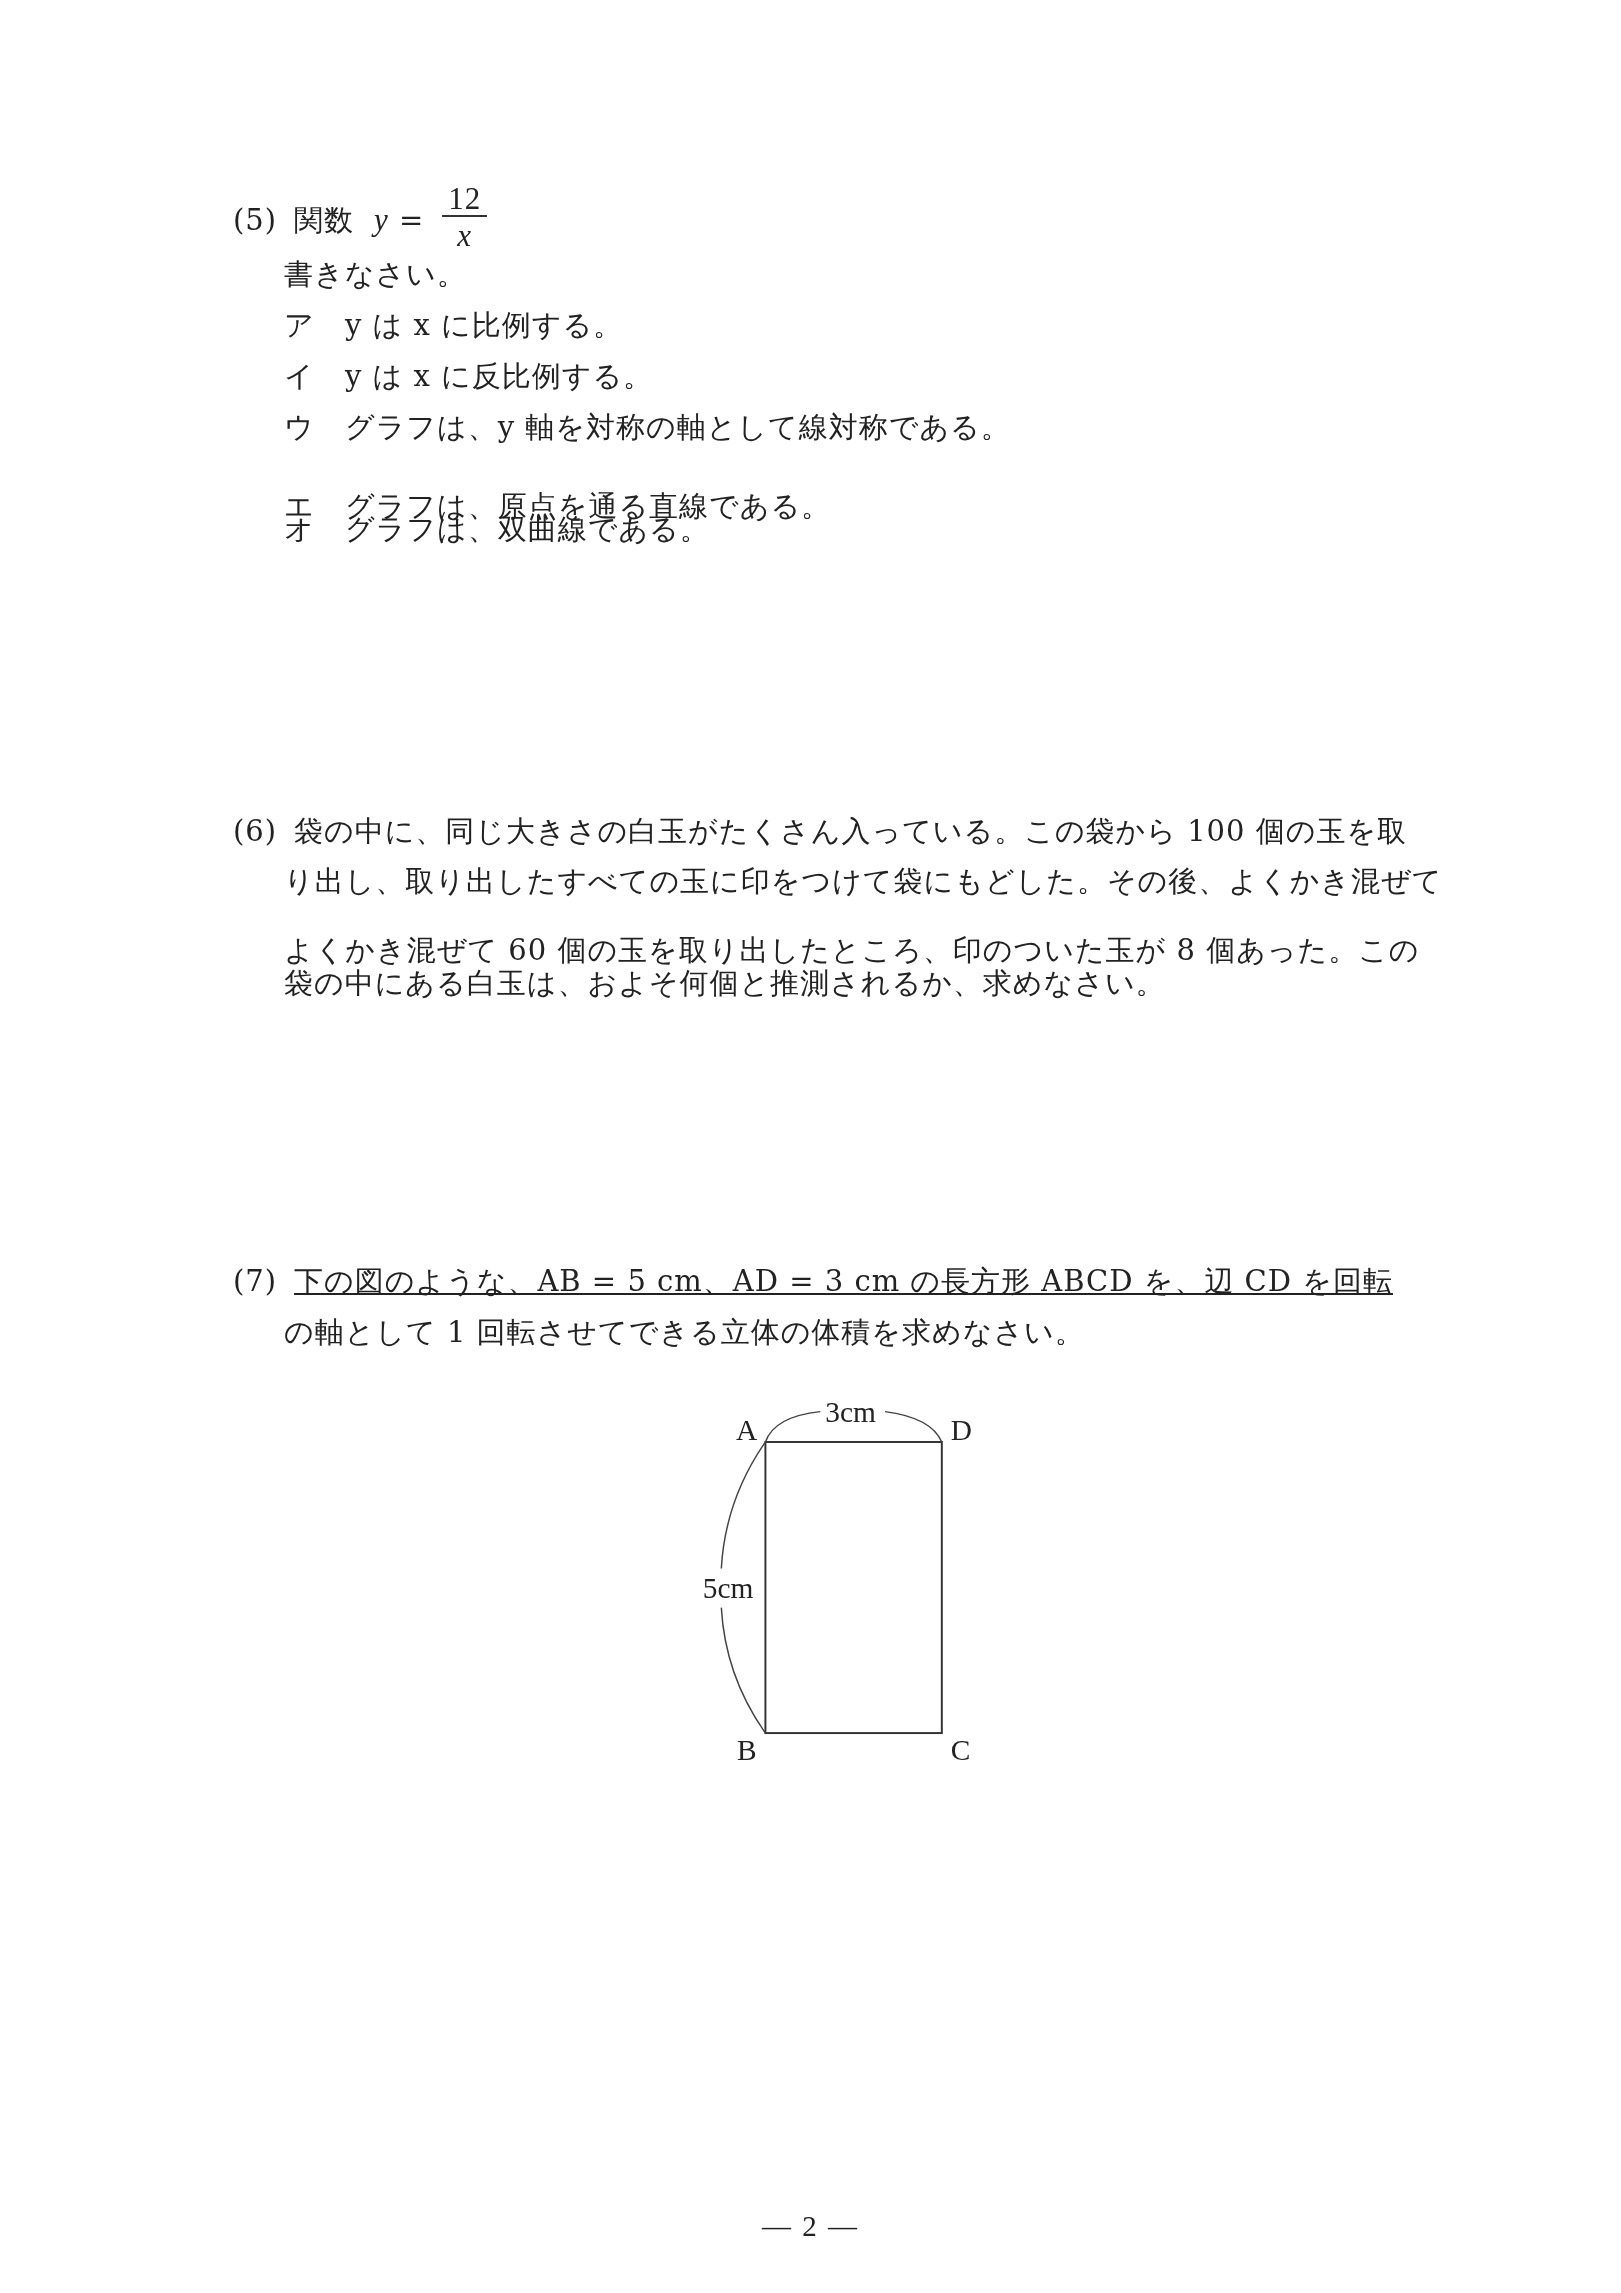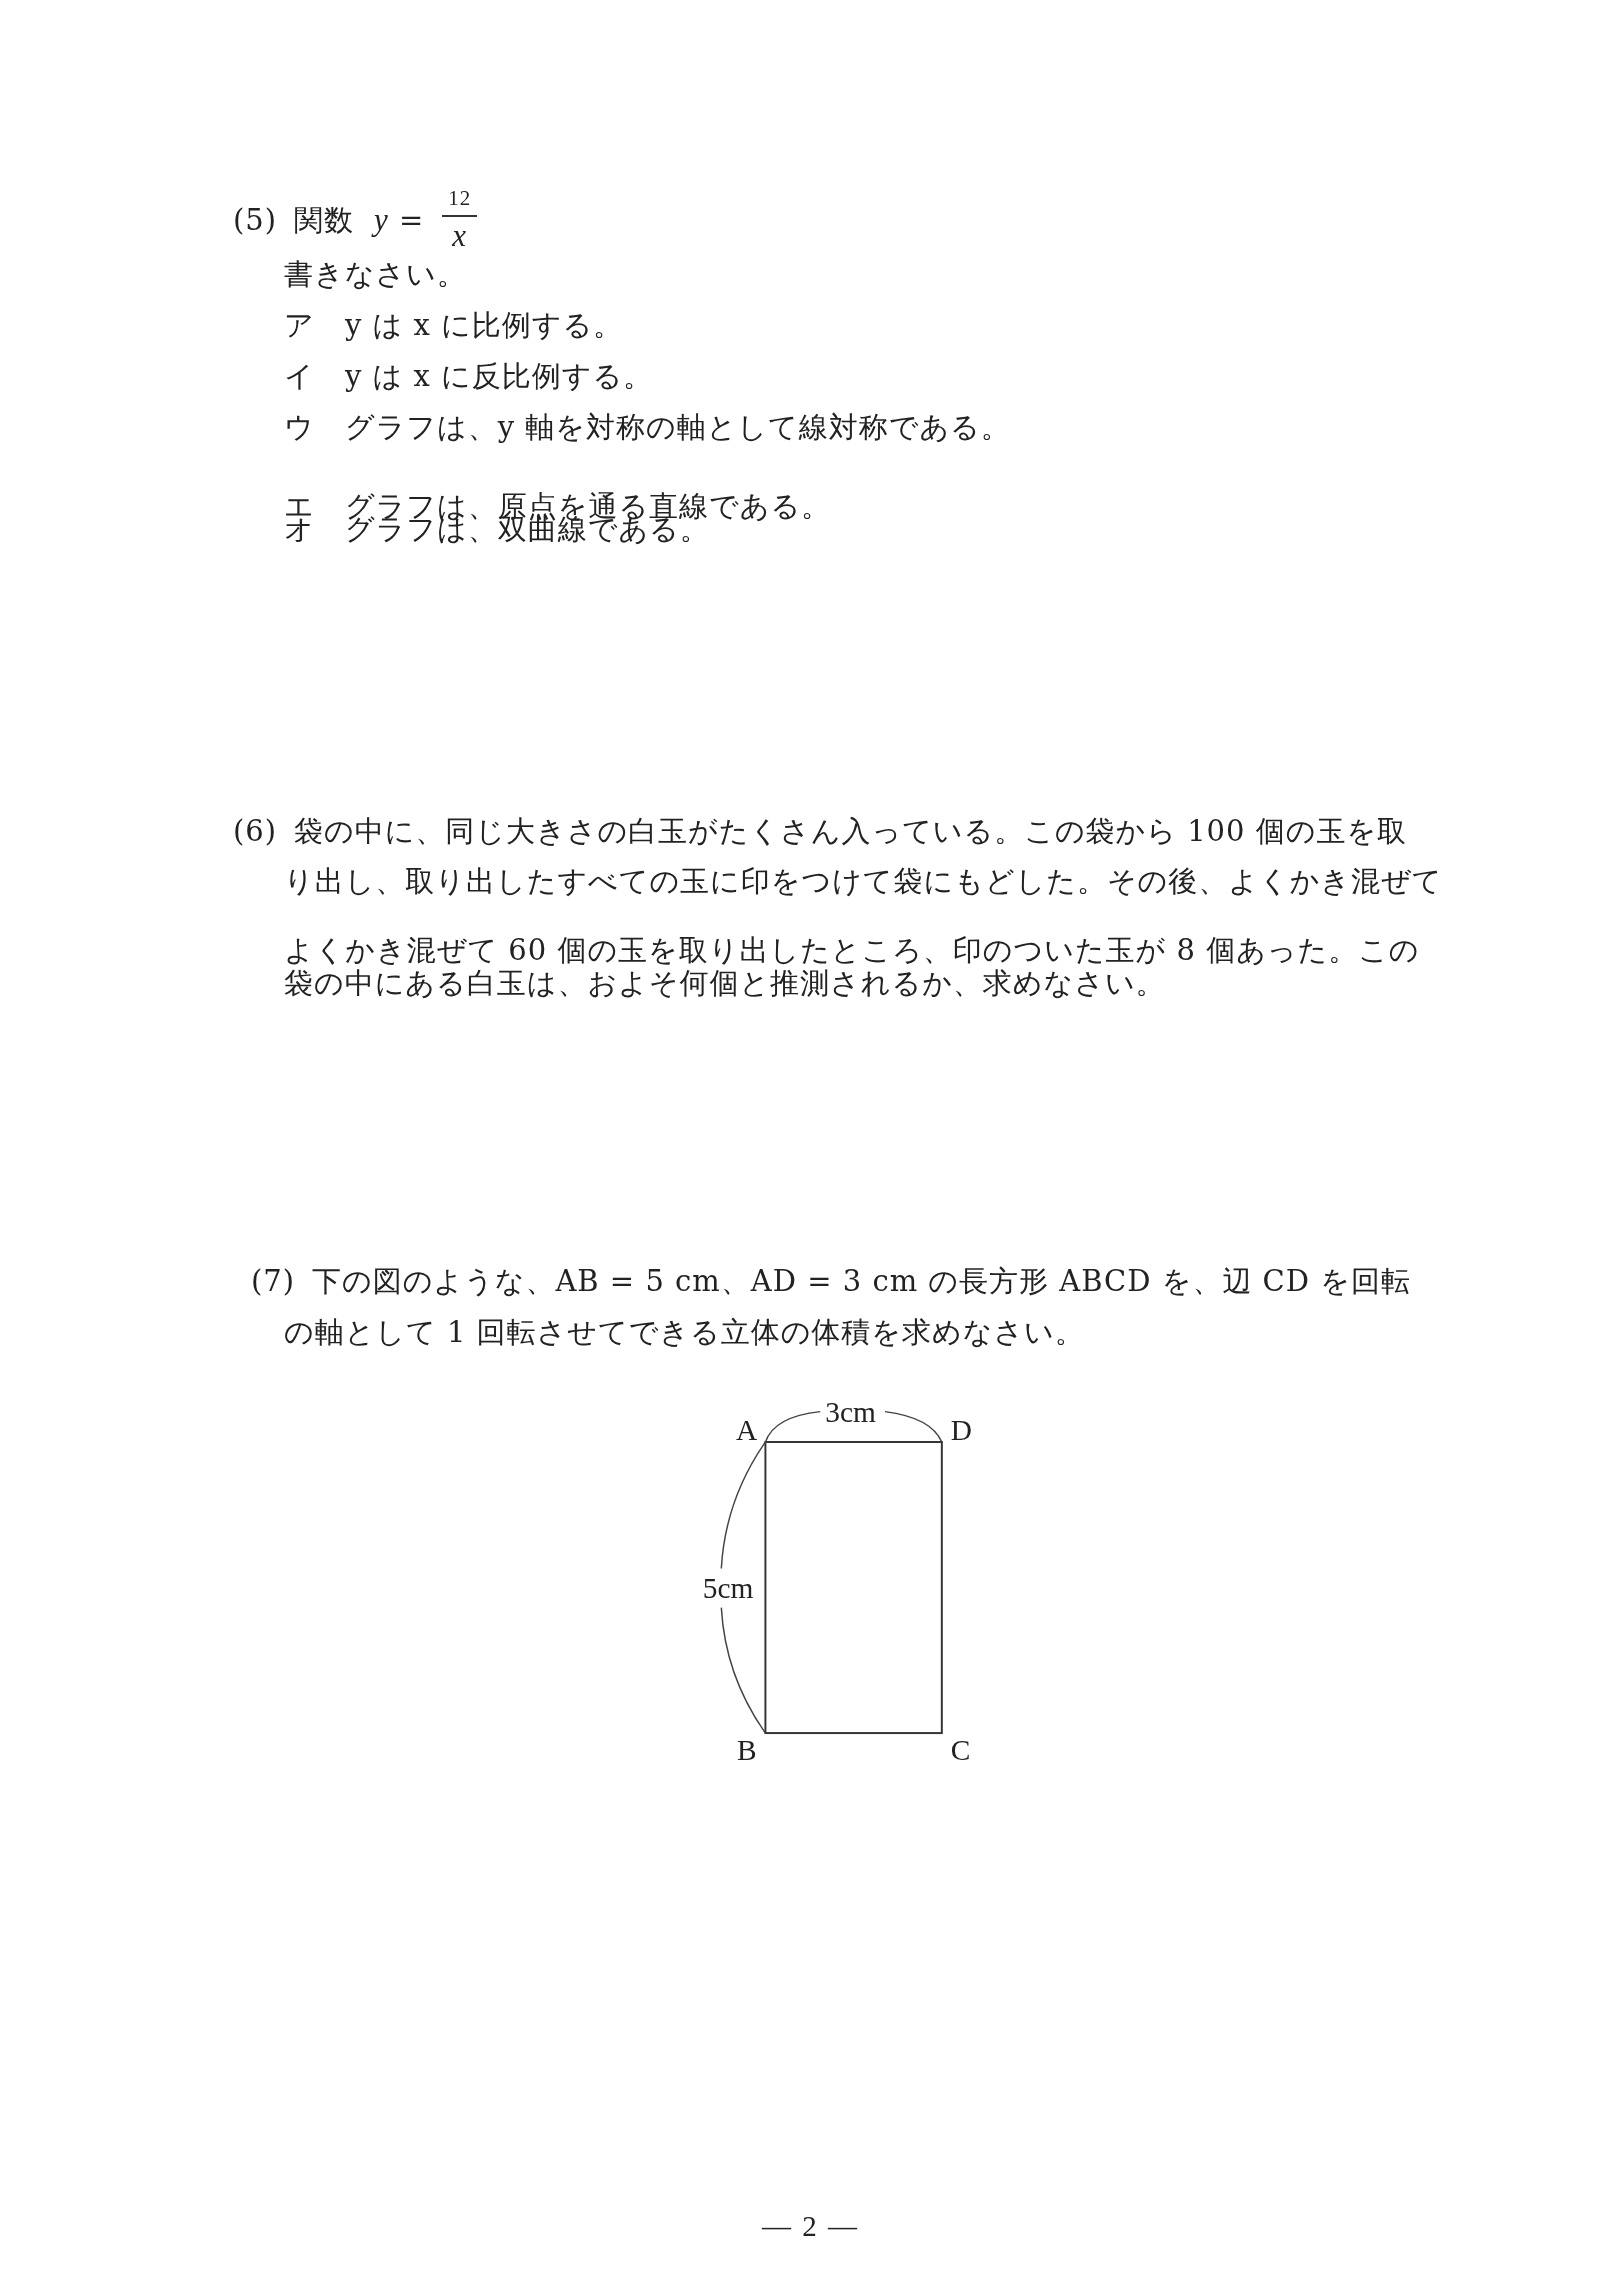--- a/index.html
+++ b/index.html
@@ -11,21 +11,21 @@
   .line {
     position: absolute; white-space: nowrap;
     font-size: 29px; line-height: 35px; letter-spacing: 1px;
   }
   .qnum { display: inline-block; width: 61px; }
   .math { font-style: italic; font-family: "Liberation Serif", "DejaVu Serif", serif; font-size: 31px; }
   .frac {
     display: inline-block; vertical-align: middle; text-align: center;
     margin: 0 13.7px 0 7.8px; position: relative; top: -3.9px;
   }
-  .frac .num { display: block; font-family: "Liberation Serif", serif; font-size: 21px; line-height: 33px; padding: 0 5.9px; }
+  .frac .num { display: block; font-family: "Liberation Serif", serif; font-size: 31px; line-height: 33px; padding: 0 5.9px; }
   .frac .bar { display: block; border-top: 2px solid #333; }
   .frac .den { display: block; font-family: "Liberation Serif", serif; font-style: italic; font-size: 31px; line-height: 37px; }
   .opt-mark { display: inline-block; width: 61px; }
   svg { position: absolute; left: 0; top: 0; }
   .fig-label { font-family: "Liberation Serif", "DejaVu Serif", serif; font-size: 30px; fill: #222; }
   .page-num {
     position: absolute; left: 0; width: 1621px; top: 2210px; text-align: center;
     font-size: 29px; font-family: "Liberation Serif", serif; letter-spacing: 2px;
   }
 </style>
@@ -54,21 +54,21 @@
   <span class="opt-mark">オ</span><span>グラフは、双曲線である。</span>
 </div>
 
 <div class="line" style="left:233px; top:814px;">
   <span class="qnum">(6)</span><span>袋の中に、同じ大きさの白玉がたくさん入っている。この袋から 100 個の玉を取</span>
 </div>
 <div class="line" style="left:284px; top:864px;">り出し、取り出したすべての玉に印をつけて袋にもどした。その後、よくかき混ぜて</div>
 <div class="line" style="left:284px; top:915px;margin-top:18px;">よくかき混ぜて 60 個の玉を取り出したところ、印のついた玉が 8 個あった。この</div>
 <div class="line" style="left:284px; top:966px;">袋の中にある白玉は、およそ何個と推測されるか、求めなさい。</div>
 
-<div class="line" style="left:251px; top:1264px;">
+<div class="line" style="left:233px; top:1264px;text-decoration:underline;">
   <span class="qnum">(7)</span><span>下の図のような、AB = 5 cm、AD = 3 cm の長方形 ABCD を、辺 CD を回転</span>
 </div>
 <div class="line" style="left:284px; top:1315px;">の軸として 1 回転させてできる立体の体積を求めなさい。</div>
 
 <svg width="1621" height="2294" viewBox="0 0 1654 2340">
   <rect x="781" y="1471" width="180" height="297" fill="none" stroke="#333" stroke-width="2"></rect>
 
   <path d="M 781 1471 Q 790 1445 837 1440" fill="none" stroke="#444" stroke-width="1.5"></path>
   <path d="M 903 1440 Q 950 1446 961 1471" fill="none" stroke="#444" stroke-width="1.5"></path>
 

